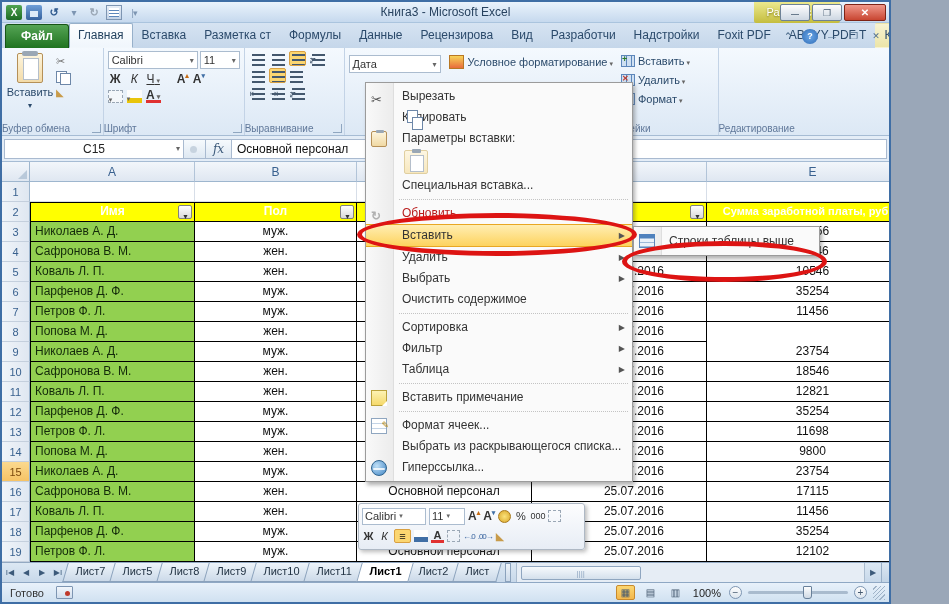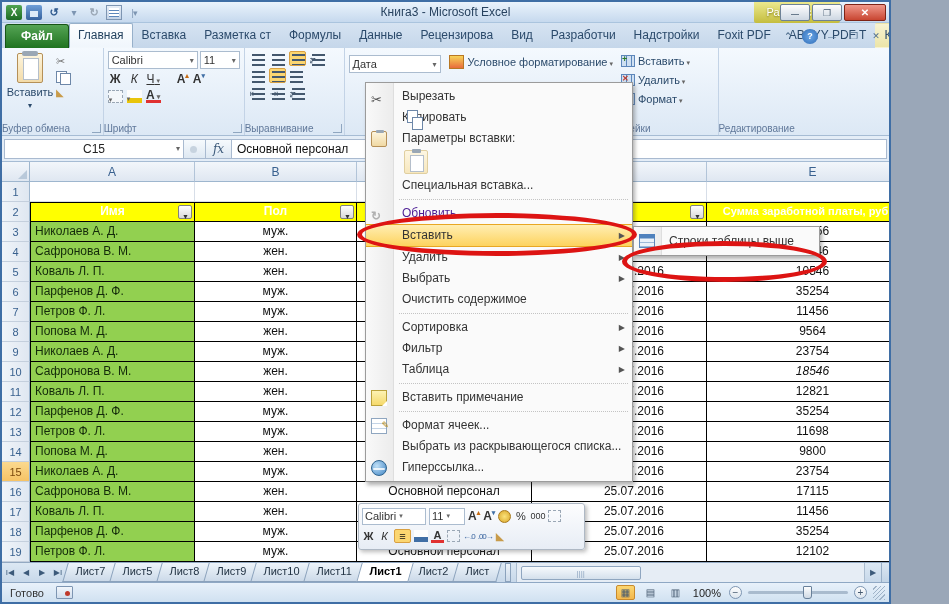--- a/index.html
+++ b/index.html
@@ -176,21 +176,21 @@
 .zbtn{width:13px;height:13px;border:1px solid #7d95b2;border-radius:50%;background:linear-gradient(#fdfdfd,#dce5ee);text-align:center;line-height:11px;font-size:10px;color:#44586e}
 .ztrack{width:100px;height:3px;background:#a9bbce;border-radius:2px;position:relative}
 .zthumb{position:absolute;left:55px;top:-5px;width:9px;height:13px;background:linear-gradient(#fdfdfd,#cfd9e4);border:1px solid #68809a;border-radius:1px 1px 3px 3px}
 .sgrip{width:12px;height:14px;background:repeating-linear-gradient(135deg,transparent 0 2px,#9fb3c8 2px 3px)}
 
 
 .ctxmenu{position:absolute;left:363px;top:80px;width:268px;background:#fafafa;border:1px solid #9b9b9b;box-shadow:2px 3px 4px rgba(60,60,60,.4);z-index:10;padding:3px 0}
 .ctxmenu::before{content:"";position:absolute;left:0;top:0;bottom:0;width:27px;background:linear-gradient(90deg,#f9f9f9,#ececec);border-right:1px solid #dedede}
 .mitem{position:relative;height:21px;line-height:21px;padding-left:36px;font-size:12px;color:#333;white-space:nowrap}
 .mitem .marrow{position:absolute;right:7px;top:0;font-size:8px;color:#555}
-.mitem.dis{color:#4c1d95}
+.mitem.dis{color:#b91c1c}
 .mitem.hl{background:linear-gradient(#ffeeb3,#fdd35e);border-top:1px solid #e8a723;border-bottom:1px solid #e8a723;height:23px;line-height:21px}
 .micon{position:absolute;left:5px;top:3px;width:16px;height:16px}
 .mdiv{height:1px;border-top:1px dotted #c3c3c3;margin:3px 4px 3px 33px}
 .pasterow{height:26px;position:relative;padding-left:36px}
 .pastebtn{position:absolute;left:38px;top:1px;width:24px;height:24px;border:1px solid #e0cfa0;border-radius:2px;background:linear-gradient(#fdf6e2,#f7e7bd)}
 .pastebtn::after{content:"";position:absolute;left:5px;top:4px;width:12px;height:15px;background:#fff;border:1px solid #b5bfcb}
 .pastebtn::before{content:"";position:absolute;left:7px;top:-2px;width:9px;height:4px;background:#9aa7b5;z-index:2;border-radius:1px}
 .i-sc::before{content:"✂";color:#555;font-size:13px}
 .i-cp{position:relative}
 .i-cp::before,.i-cp::after{content:"";position:absolute;width:9px;height:11px;background:#fff;border:1px solid #6d87a8}
@@ -456,37 +456,36 @@
             <div class="cell tb ctr" style="width: 175px;">Основной персонал</div>
             <div class="cell tb datec" style="width: 175px;">25.07.2016</div>
             <div class="cell tb ctr" style="width: 212px;">11456</div>
           </div>
           <div class="row">
             <div class="rnum">8</div>
             <div class="cell tb first namec" style="width: 165px;">Попова М. Д.</div>
             <div class="cell tb ctr" style="width: 162px;">жен.</div>
             <div class="cell tb ctr" style="width: 175px;">Основной персонал</div>
             <div class="cell tb datec" style="width: 175px;">25.07.2016</div>
-            <div class="cell tb ctr" style="width: 212px;">9564</div>
           </div>
           <div class="row">
             <div class="rnum">9</div>
             <div class="cell tb first namec" style="width: 165px;">Николаев А. Д.</div>
             <div class="cell tb ctr" style="width: 162px;">муж.</div>
             <div class="cell tb ctr" style="width: 175px;">Основной персонал</div>
             <div class="cell tb datec" style="width: 175px;">25.07.2016</div>
             <div class="cell tb ctr" style="width: 212px;">23754</div>
           </div>
           <div class="row">
             <div class="rnum">10</div>
             <div class="cell tb first namec" style="width: 165px;">Сафронова В. М.</div>
             <div class="cell tb ctr" style="width: 162px;">жен.</div>
             <div class="cell tb ctr" style="width: 175px;">Основной персонал</div>
             <div class="cell tb datec" style="width: 175px;">25.07.2016</div>
-            <div class="cell tb ctr" style="width: 212px; font-style: italic;">18546</div>
+            <div class="cell tb ctr" style="width: 212px;">18546</div>
           </div>
           <div class="row">
             <div class="rnum">11</div>
             <div class="cell tb first namec" style="width: 165px;">Коваль Л. П.</div>
             <div class="cell tb ctr" style="width: 162px;">жен.</div>
             <div class="cell tb ctr" style="width: 175px;">Основной персонал</div>
             <div class="cell tb datec" style="width: 175px;">25.07.2016</div>
             <div class="cell tb ctr" style="width: 212px;">12821</div>
           </div>
           <div class="row">

